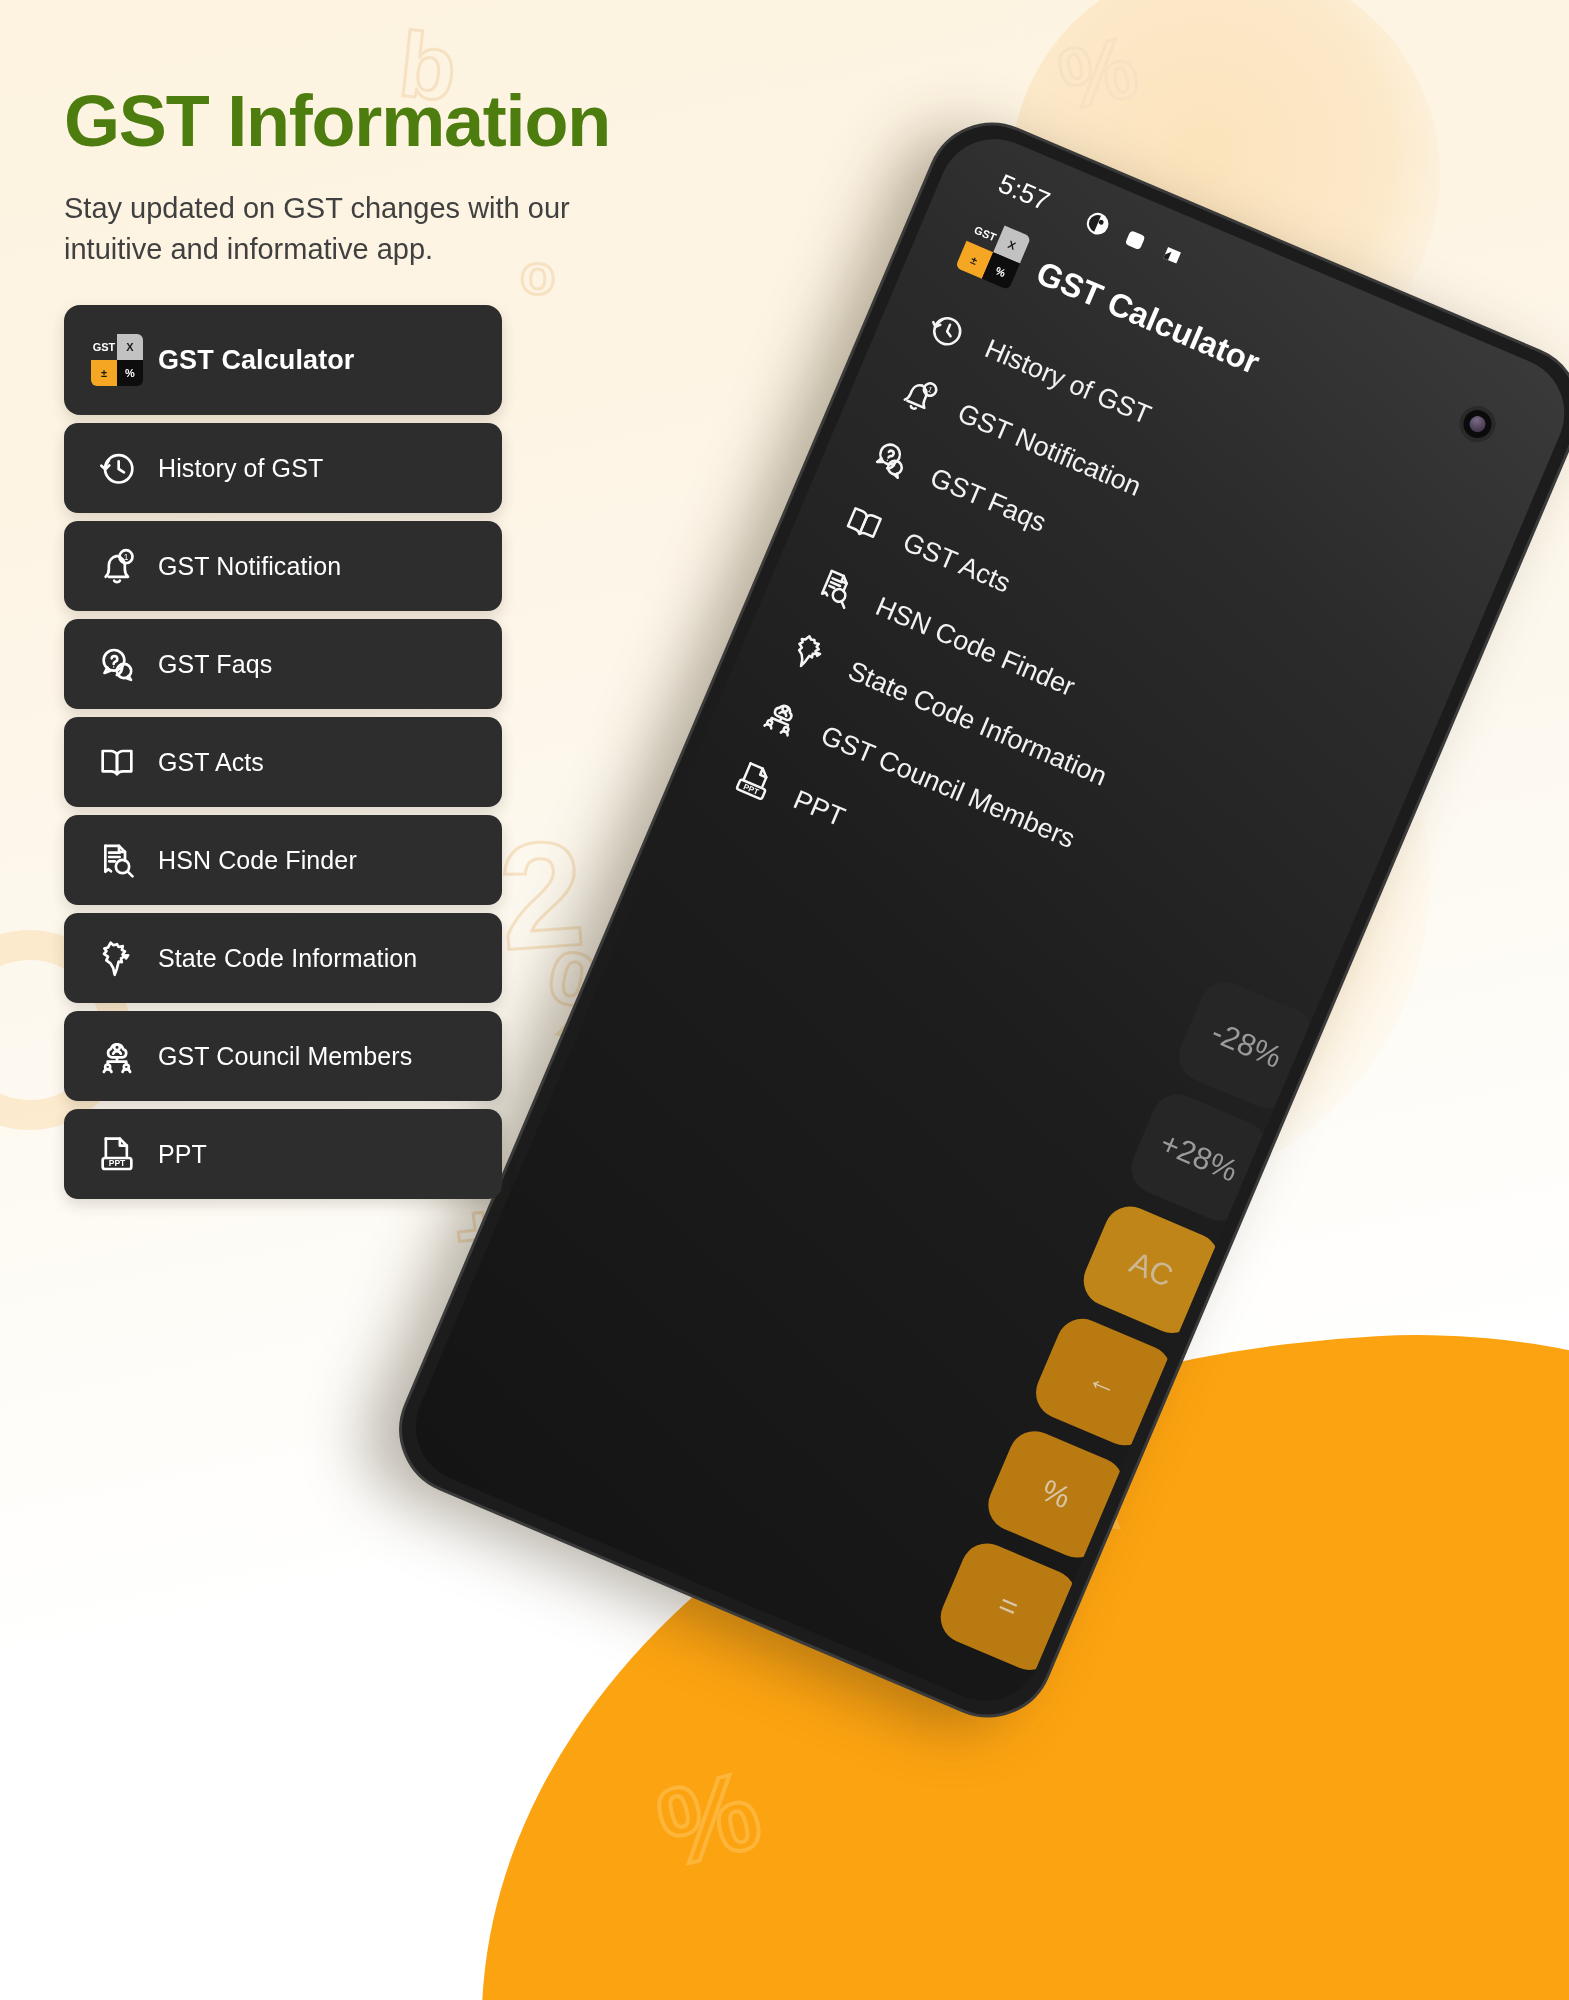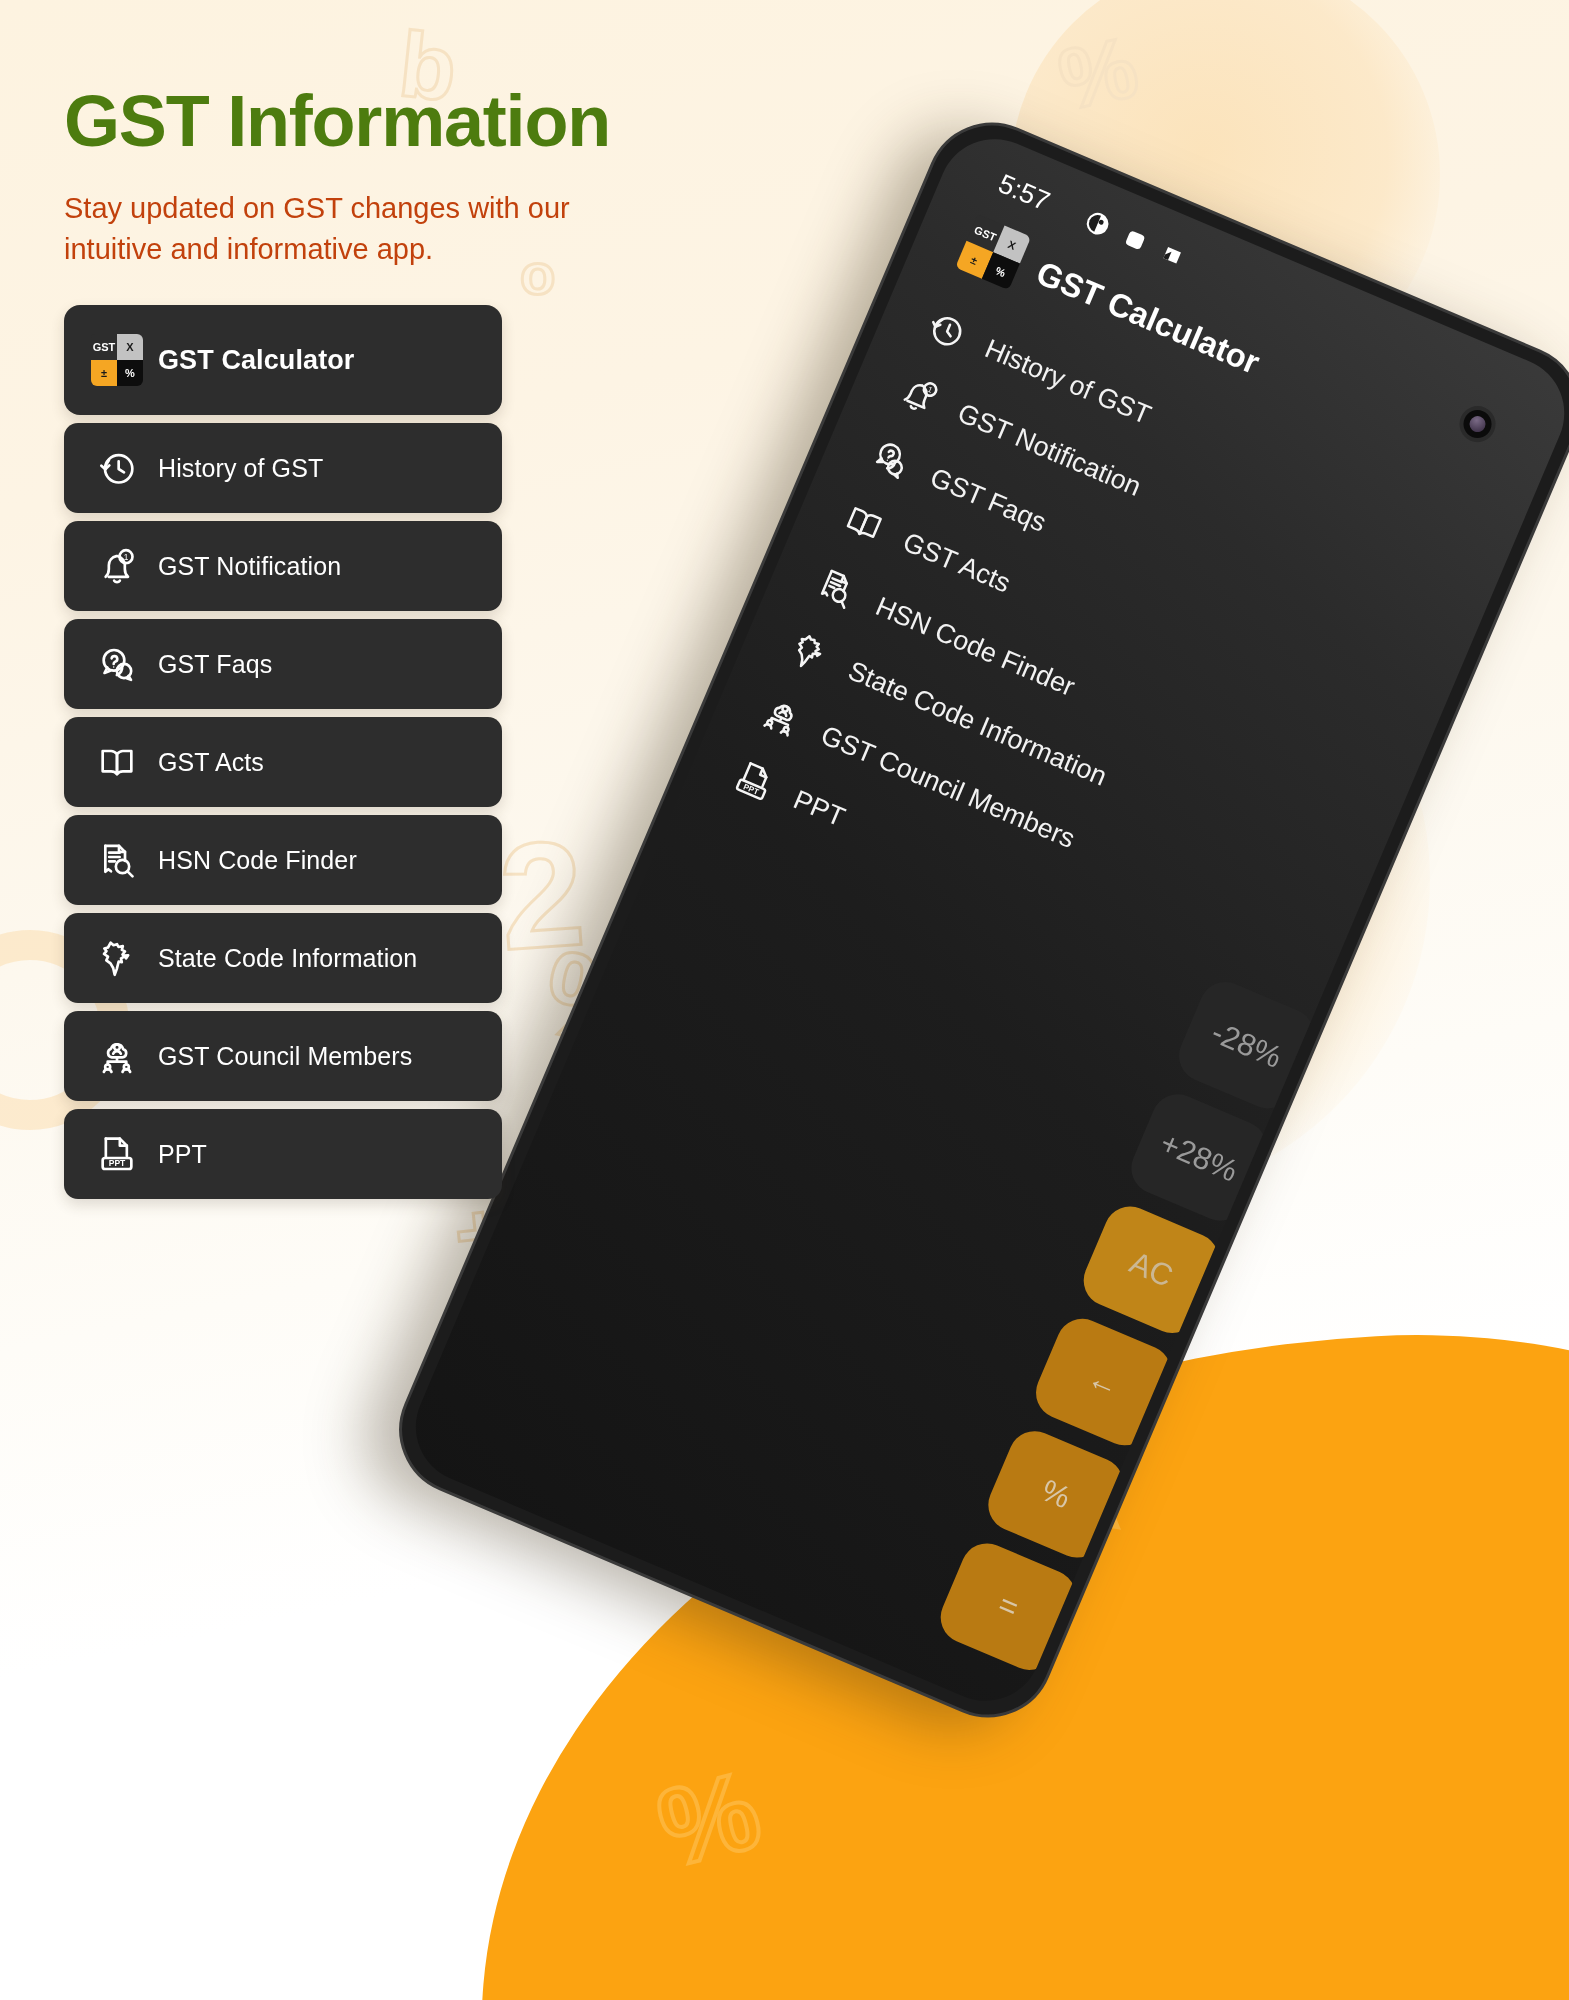--- a/index.html
+++ b/index.html
@@ -58,21 +58,21 @@
     transform:rotate(10deg); font-weight:700;
   }
   
   #header{ position:absolute; left:64px; top:80px; width:700px; z-index:6; }
   #page-title{
     font-size:72px; font-weight:700; color:#4d7c0f;
     letter-spacing:-1.2px;
   }
   #page-subtitle{
     margin-top:26px; font-size:29px; line-height:1.42;
-    color:#c2410c; max-width:560px; font-weight:400;
+    color:#404040; max-width:560px; font-weight:400;
   }
   
   #menu-list{ position:absolute; left:64px; top:305px; width:438px; z-index:6; }
   .menu-card{
     background:#2d2d2d;
     border-radius:14px;
     height:90px;
     display:flex; align-items:center;
     padding-left:30px;
     margin-bottom:8px;

